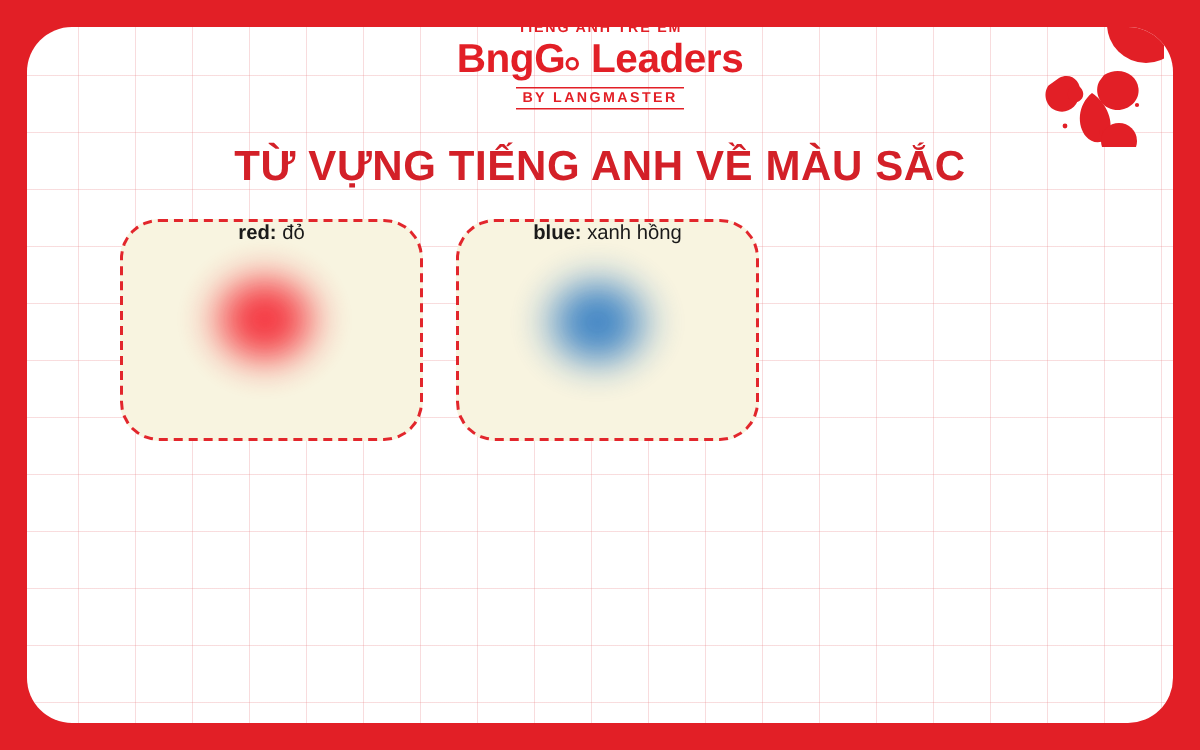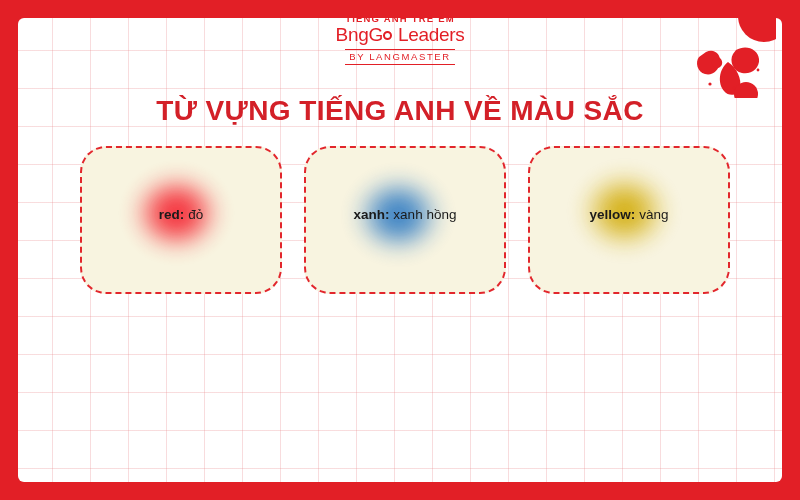--- a/index.html
+++ b/index.html
@@ -10,21 +10,21 @@
   }
   .stage{
     position:relative;width:800px;height:500px;
     background:#e21f26;
     overflow:hidden;
   }
   
   .panel{
     position:absolute;left:18px;top:18px;right:18px;bottom:18px;
     background:#ffffff;
-    border-radius:6px;
+    border-radius:30px;
     overflow:hidden;
   }
   
   .grid{
     position:absolute;inset:0;
     background-image:
       linear-gradient(to right, rgba(233,140,145,0.30) 1px, transparent 1px),
       linear-gradient(to bottom, rgba(233,140,145,0.30) 1px, transparent 1px);
     background-size:38px 38px;
     background-position:-4px -6px;
@@ -33,32 +33,32 @@
   .brand{
     position:absolute;left:0;right:0;top:-4px;
     text-align:center;
     color:#e21f26;
   }
   .brand-tag{
     font-size:9.5px;font-weight:bold;letter-spacing:1.2px;
     line-height:1;margin:0 0 1px 0;
   }
   .brand-main{
-    font-size:19px;font-weight:normal;letter-spacing:-0.3px;
+    font-size:27px;font-weight:bold;letter-spacing:-0.3px;
     line-height:1.05;margin:0;
     white-space:nowrap;
   }
   .brand-main .dot{
     display:inline-block;width:9px;height:9px;border-radius:50%;
     border:2.5px solid #e21f26;vertical-align:1px;margin:0 1px 0 0;
     box-sizing:border-box;
   }
   .brand-by{
     display:inline-block;
-    font-size:9.5px;font-weight:normal;letter-spacing:1.6px;
+    font-size:9.5px;font-weight:bold;letter-spacing:1.6px;
     color:#e21f26;
     border-top:1.5px solid #e21f26;
     border-bottom:1.5px solid #e21f26;
     padding:2px 4px 2px 4px;
     margin-top:5px;
     line-height:1;
   }
   .title{
     position:absolute;left:0;right:0;top:78px;
     text-align:center;
@@ -82,21 +82,21 @@
   }
   .card{
     position:relative;
     background:#f8f4e0;
     border:2.5px dashed #e2262c;
     border-radius:26px;
     overflow:hidden;
     display:flex;
     flex-direction:column;
     align-items:center;
-    justify-content:center;
+    justify-content:flex-start;
     padding-bottom:10px;
     box-sizing:border-box;
   }
   .blob{
     position:absolute;
     left:50%;top:44%;
     transform:translate(-50%,-50%);
     width:112px;height:96px;
     filter:blur(7px);
     opacity:0.95;
@@ -152,30 +152,23 @@
         <div class="label">
           <span class="en">red:</span>
           <span class="vi">đỏ</span>
         </div>
       </div>
 
 
       <div class="card">
         <div class="blob" style="background:radial-gradient(ellipse 46% 48% at 44% 54%, #3b82c4 0%, #3b82c4 16%, rgba(59,130,196,0.78) 38%, rgba(59,130,196,0.40) 60%, rgba(59,130,196,0.12) 80%, rgba(59,130,196,0) 100%);"></div>
         <div class="label">
-          <span class="en">xanh:</span>
+          <span class="en">blue:</span>
           <span class="vi">xanh hồng</span>
         </div>
       </div>
 
 
 
-      <div class="card">
-        <div class="blob" style="background:radial-gradient(ellipse 46% 48% at 46% 50%, #d4b016 0%, #d4b016 16%, rgba(212,176,22,0.76) 38%, rgba(212,176,22,0.40) 60%, rgba(212,176,22,0.12) 80%, rgba(212,176,22,0) 100%);"></div>
-        <div class="label">
-          <span class="en">yellow:</span>
-          <span class="vi">vàng</span>
-        </div>
-      </div>
 
     </div>
   </div>
 </div>
 
 </body></html>

